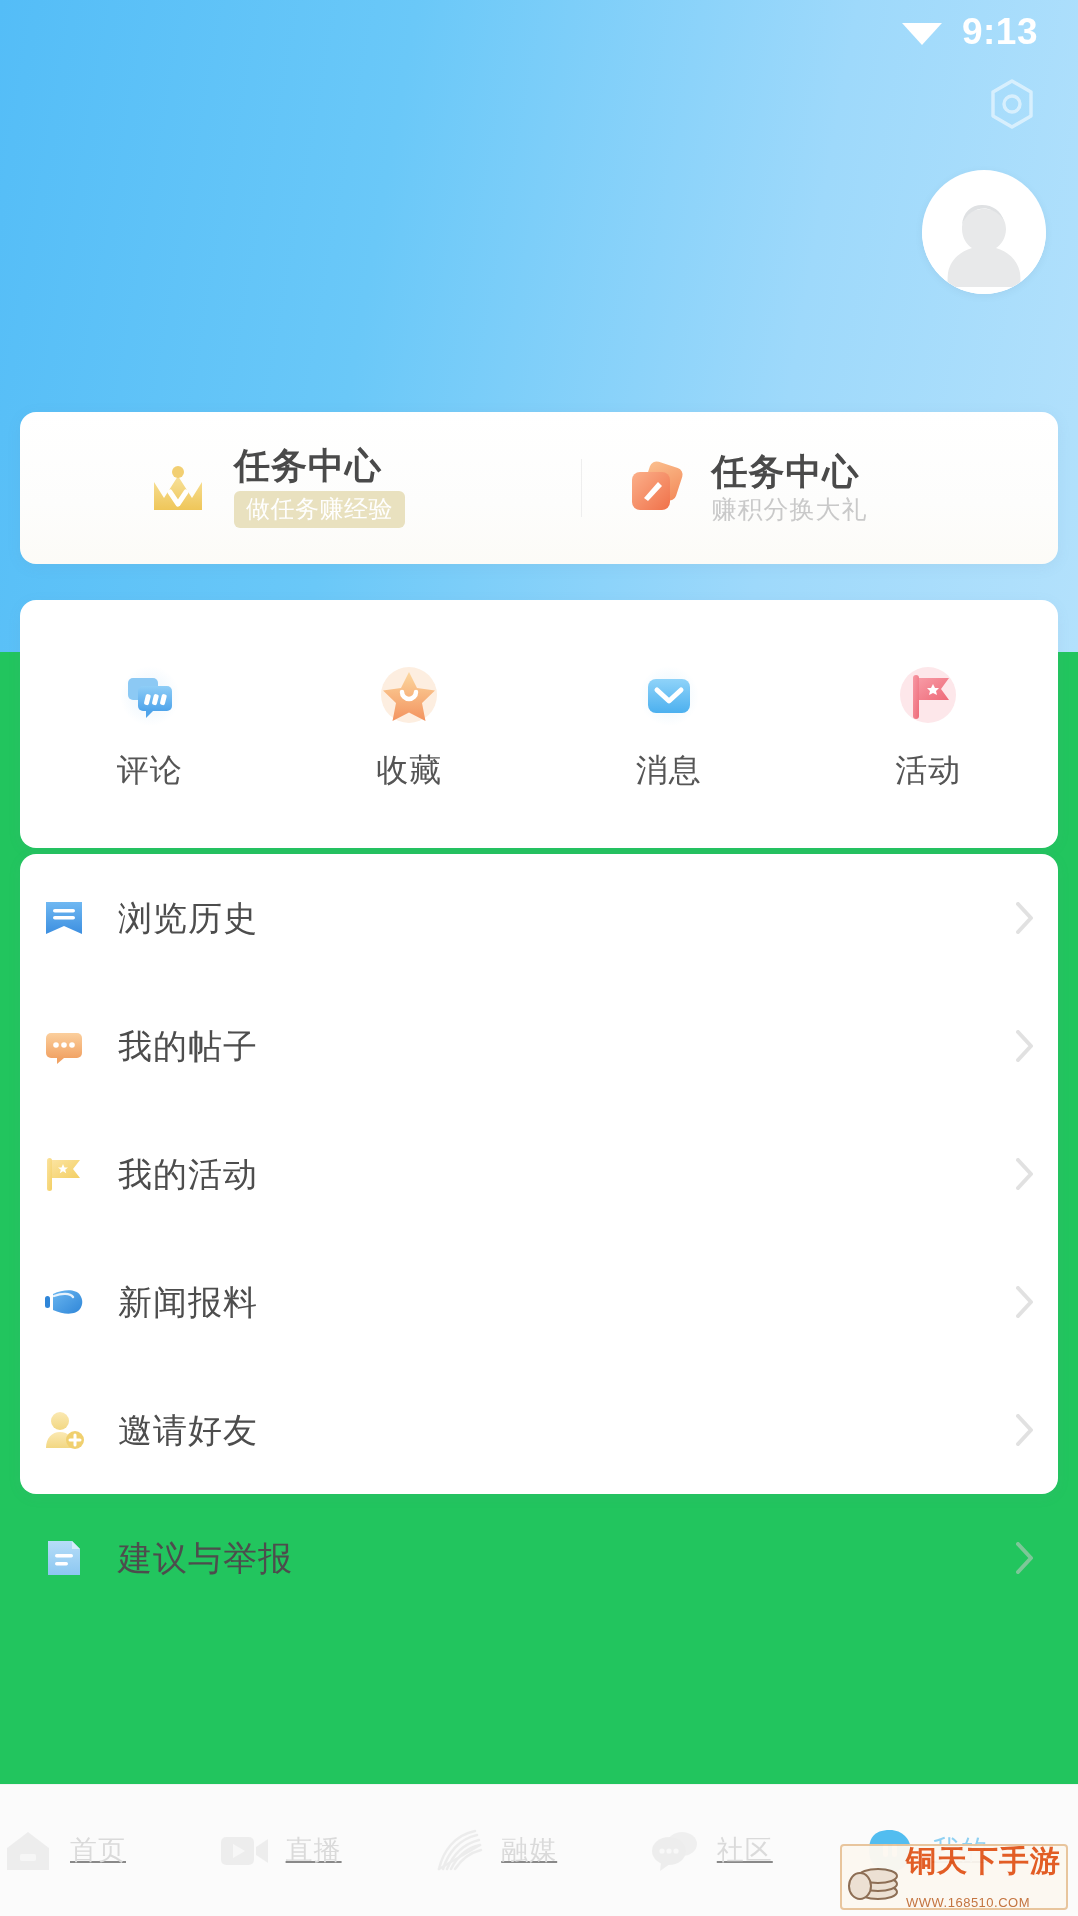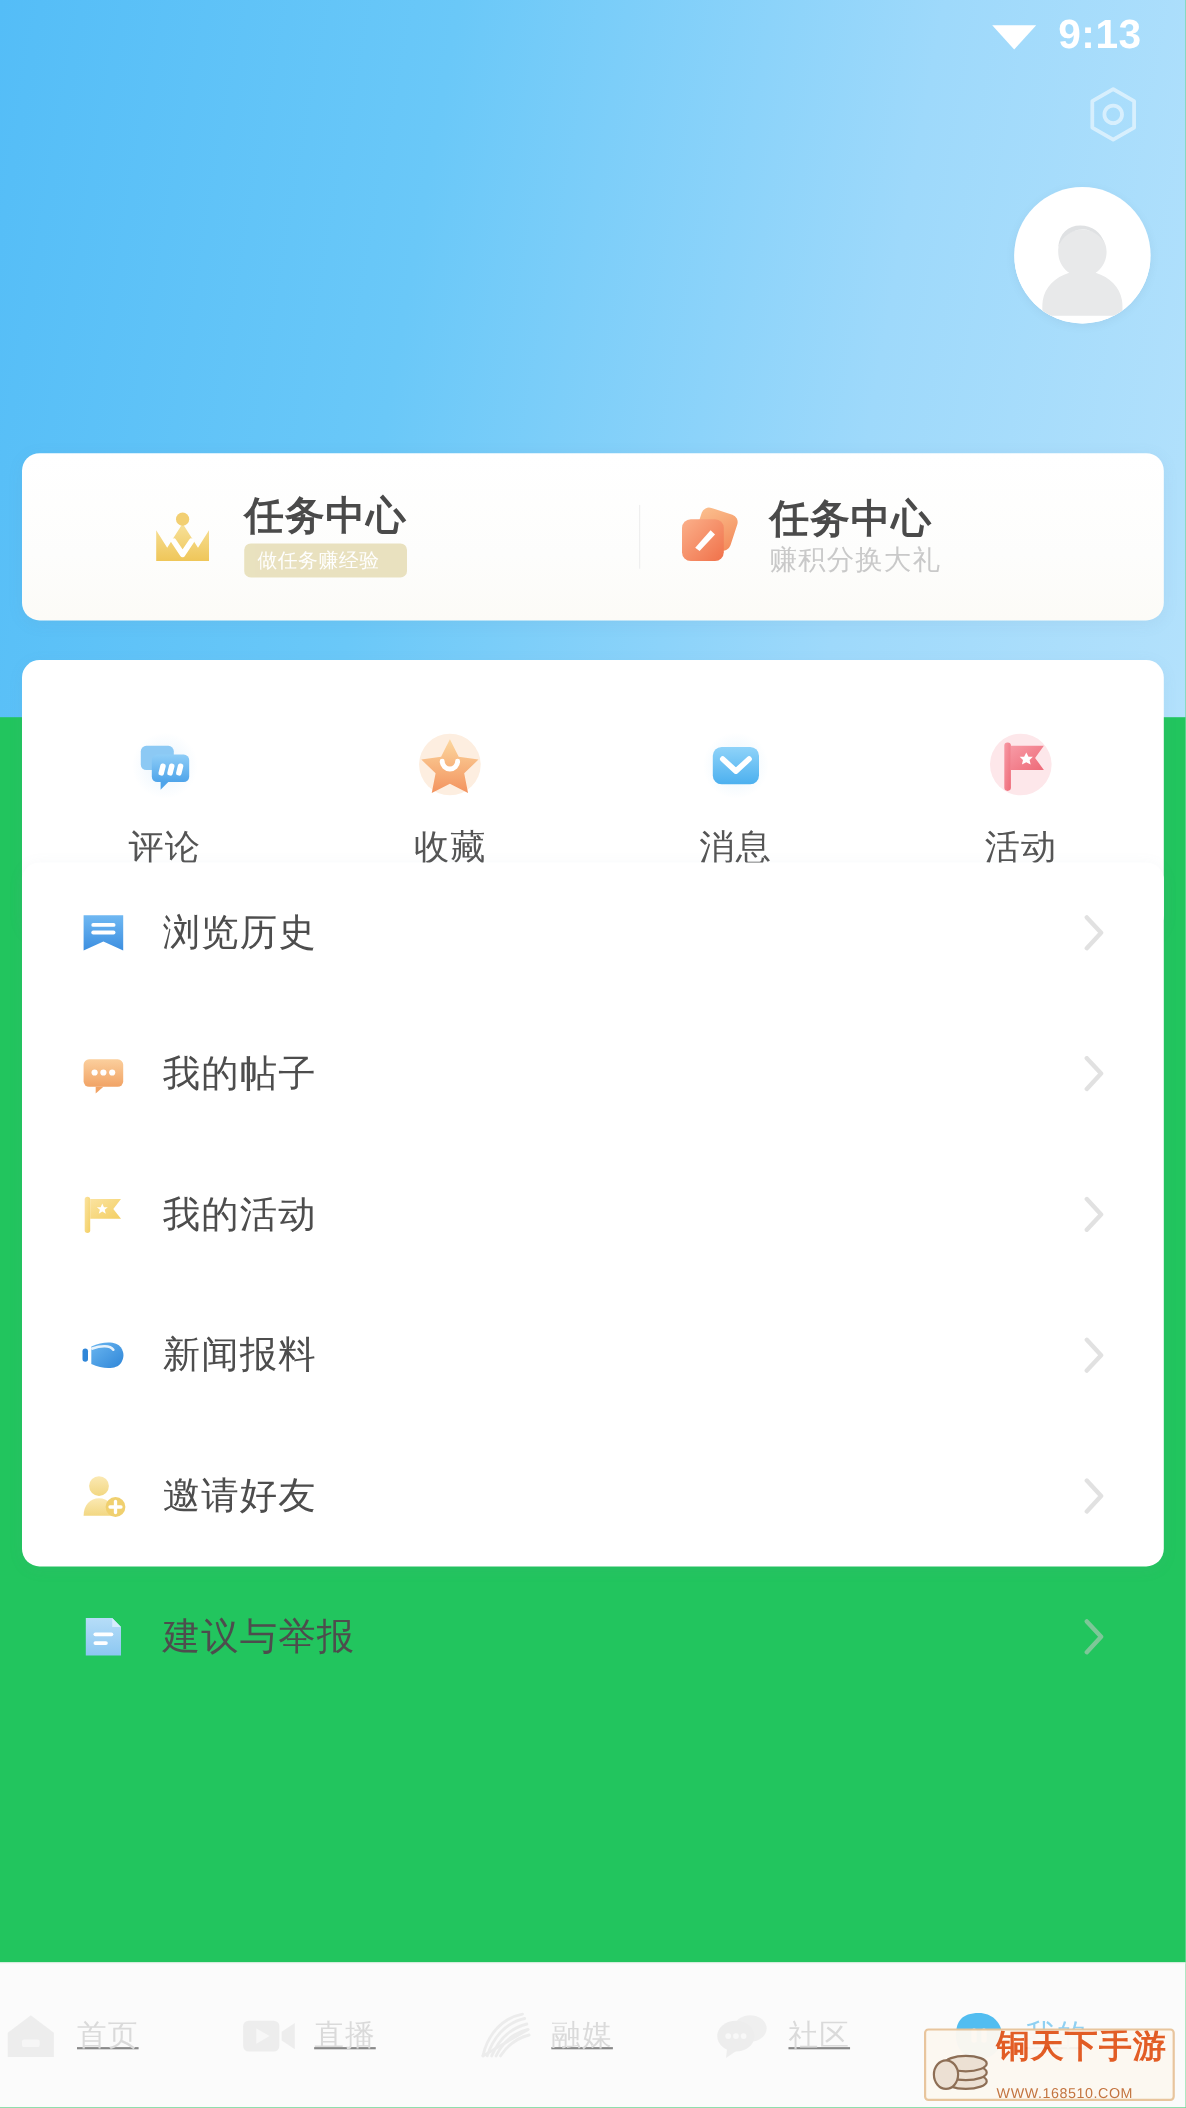--- a/index.html
+++ b/index.html
@@ -53,35 +53,35 @@
   
   .promo-card {
     position:absolute; left:20px; top:412px; width:1038px; height:152px;
     background:linear-gradient(180deg,#ffffff 0%,#fdfdfc 60%,#fcfbf7 100%);
     border-radius:16px;
     box-shadow:0 3px 14px rgba(110,140,170,.10);
     display:flex; align-items:center;
   }
   .promo-half {
     flex:1; display:flex; align-items:center; gap:22px; padding-left:112px;
-    position:relative; height:100%;
+    position:relative; height:100%;margin-left:12px;
   }
   .promo-half.second { padding-left:28px; }
   .promo-divider {
     width:1px; height:58px; background:#eeeeee; flex:0 0 1px;
   }
   .promo-icon { width:68px; height:68px; flex:0 0 68px; position:relative; }
   .promo-text { display:flex; flex-direction:column; gap:7px; }
   .promo-title {
     font-size:36px; color:#4a4a4a; font-weight:700; line-height:1;
     letter-spacing:1px;
   }
   .promo-badge {
     display:inline-block; background:#e8e0bc; color:#ffffff;
-    font-size:18px; padding:6px 12px 7px; border-radius:6px;
+    font-size:24px; padding:6px 12px 7px; border-radius:6px;
     line-height:1; letter-spacing:.5px; opacity:.95;
   }
   .promo-sub {
     font-size:25px; color:#c9c9c9; line-height:1; letter-spacing:1px;
   }
 
   
   .quick-card {
     position:absolute; left:20px; top:600px; width:1038px; height:248px;
     background:#ffffff; border-radius:16px;
@@ -93,24 +93,24 @@
     cursor:pointer;
   }
   .quick-ico-wrap {
     width:68px; height:68px; position:relative;
     display:flex; align-items:center; justify-content:center;
   }
   .quick-label { font-size:32px; color:#555555; line-height:1; letter-spacing:1px; }
 
   
   .menu-card {
-    position:absolute; left:20px; top:784px; width:1038px; height:640px;
+    position:absolute; left:20px; top:854px; width:1038px; height:640px;
     background:#ffffff; border-radius:16px;
     box-shadow:0 3px 14px rgba(110,140,170,.08);
-    padding:0 52px;
+    padding:0 22px;
   }
   .menu-row {
     height:128px; display:flex; align-items:center; gap:32px;
     cursor:pointer; position:relative;
   }
   .menu-ico { width:44px; height:44px; flex:0 0 44px; position:relative; }
   .menu-label {
     flex:1; font-size:34px; color:#4d4d4d; letter-spacing:1px; line-height:1;
   }
   .chev {

